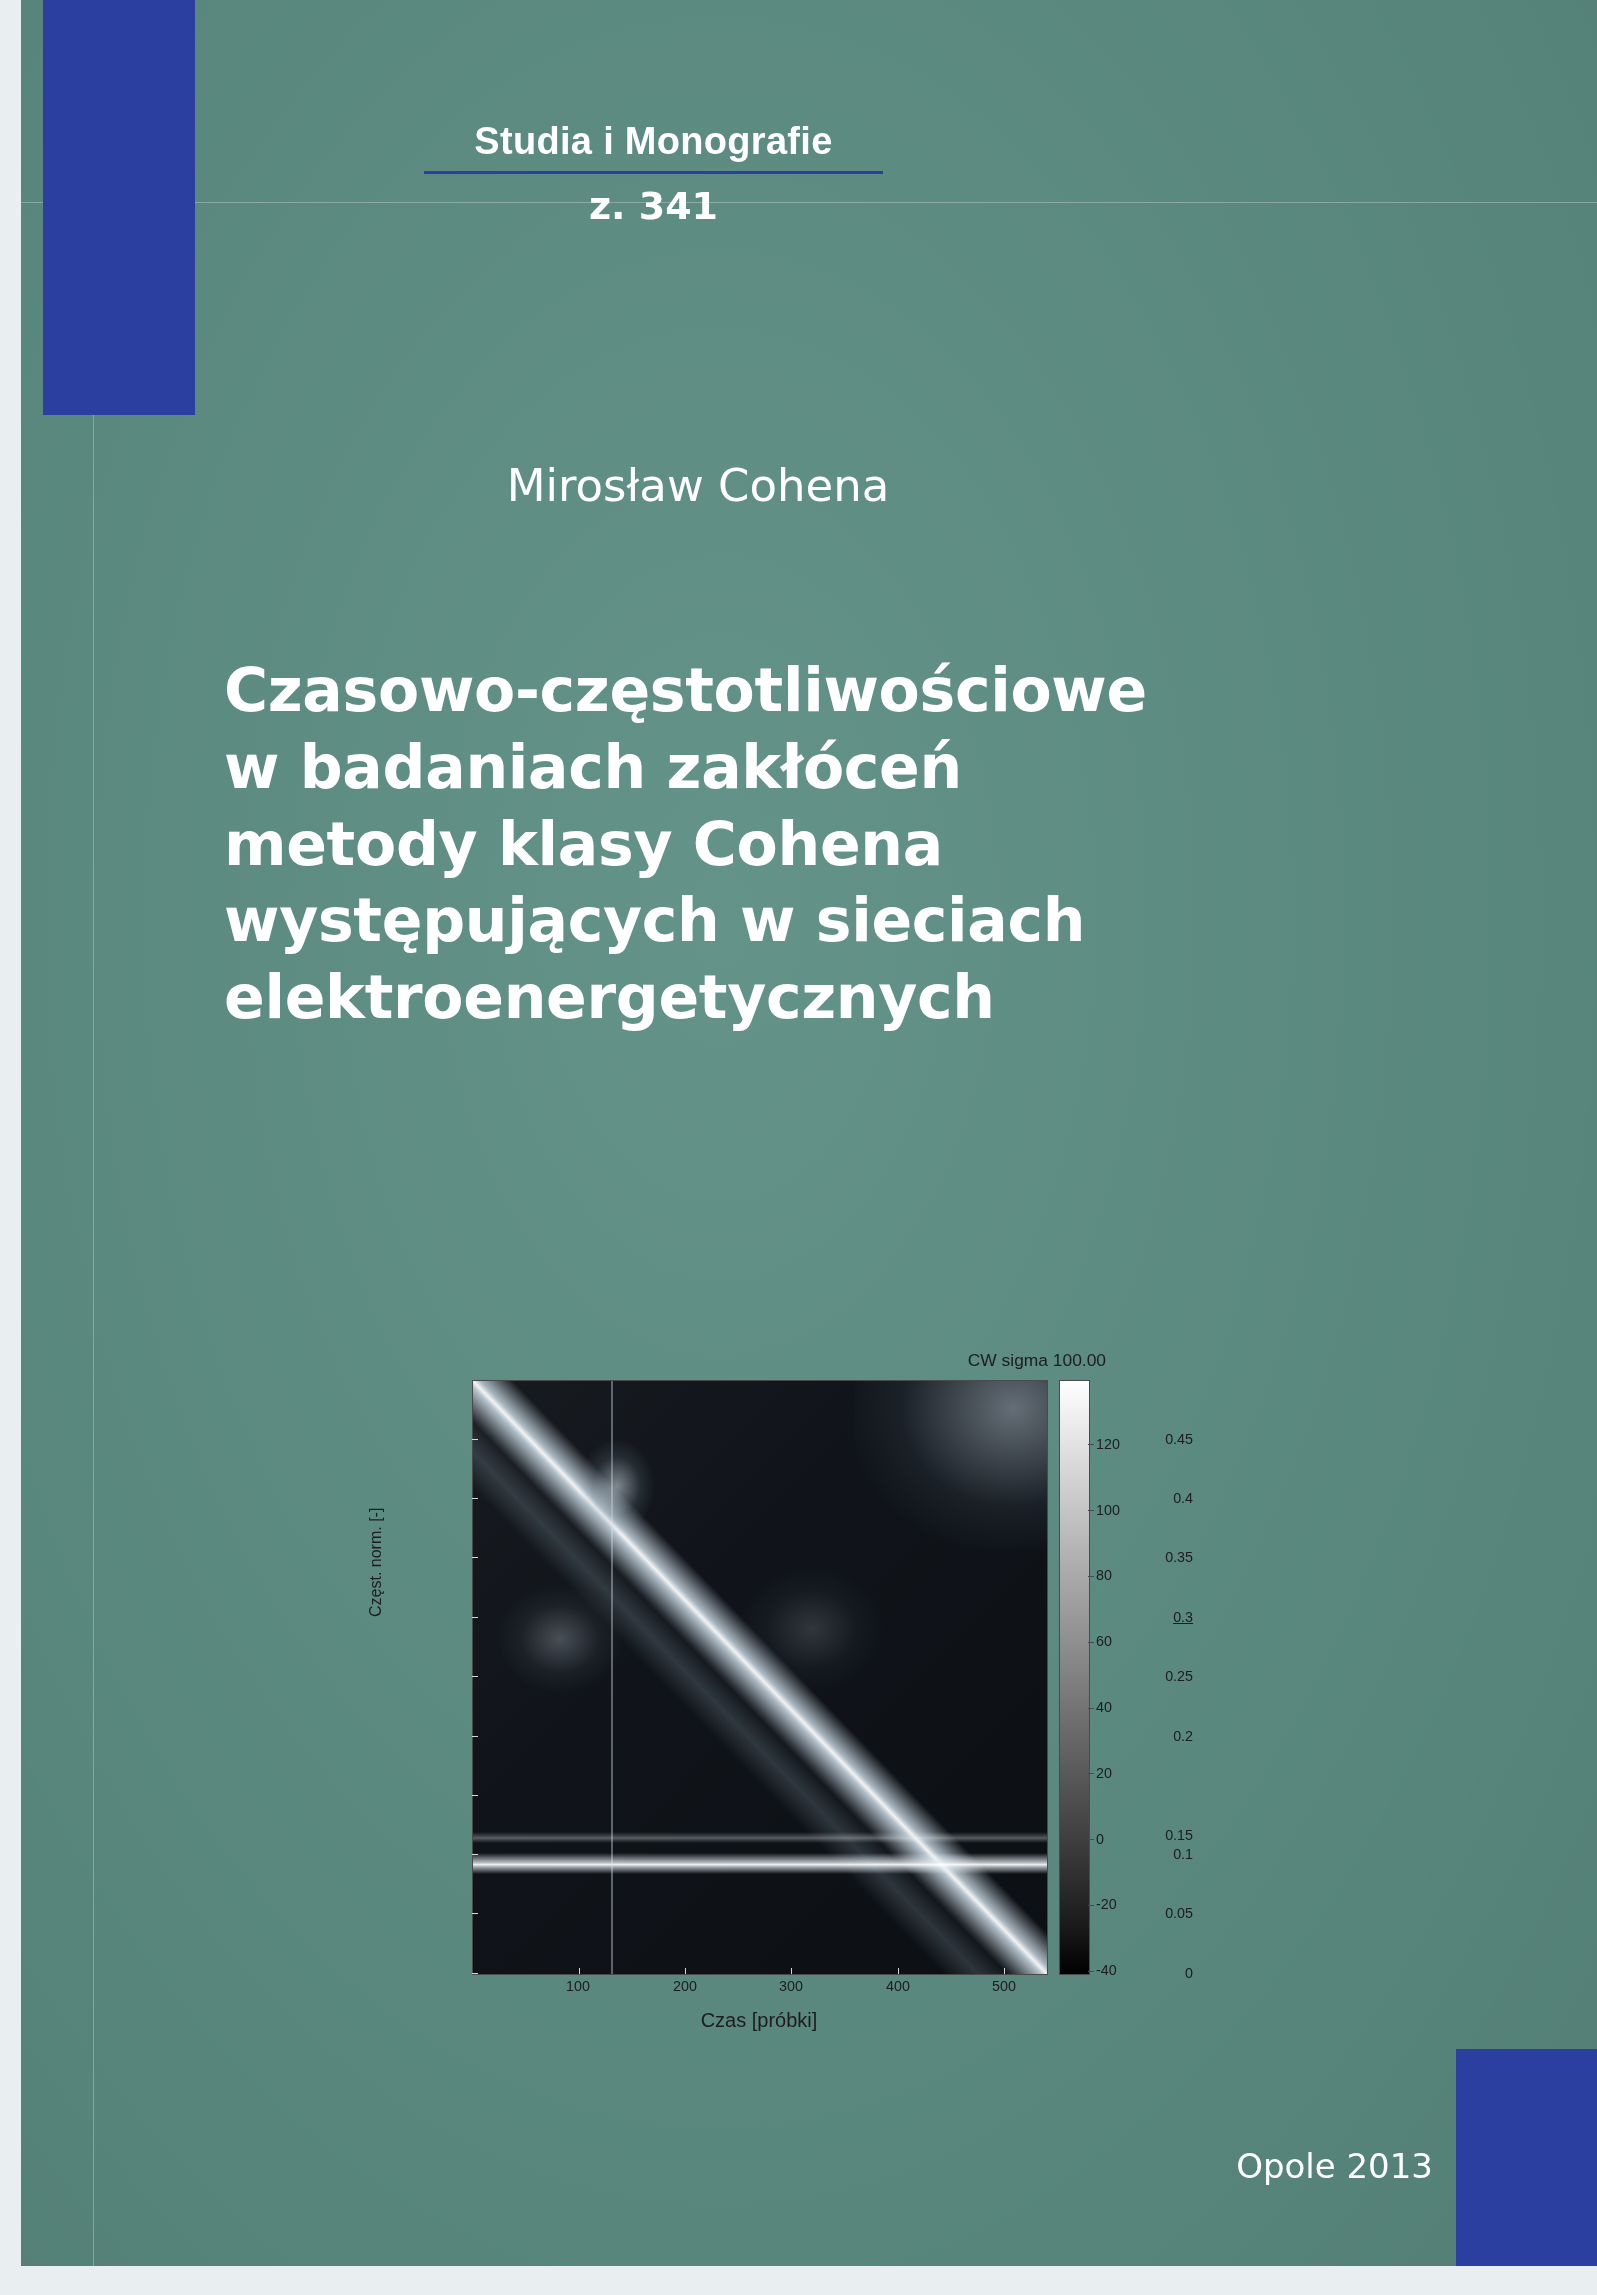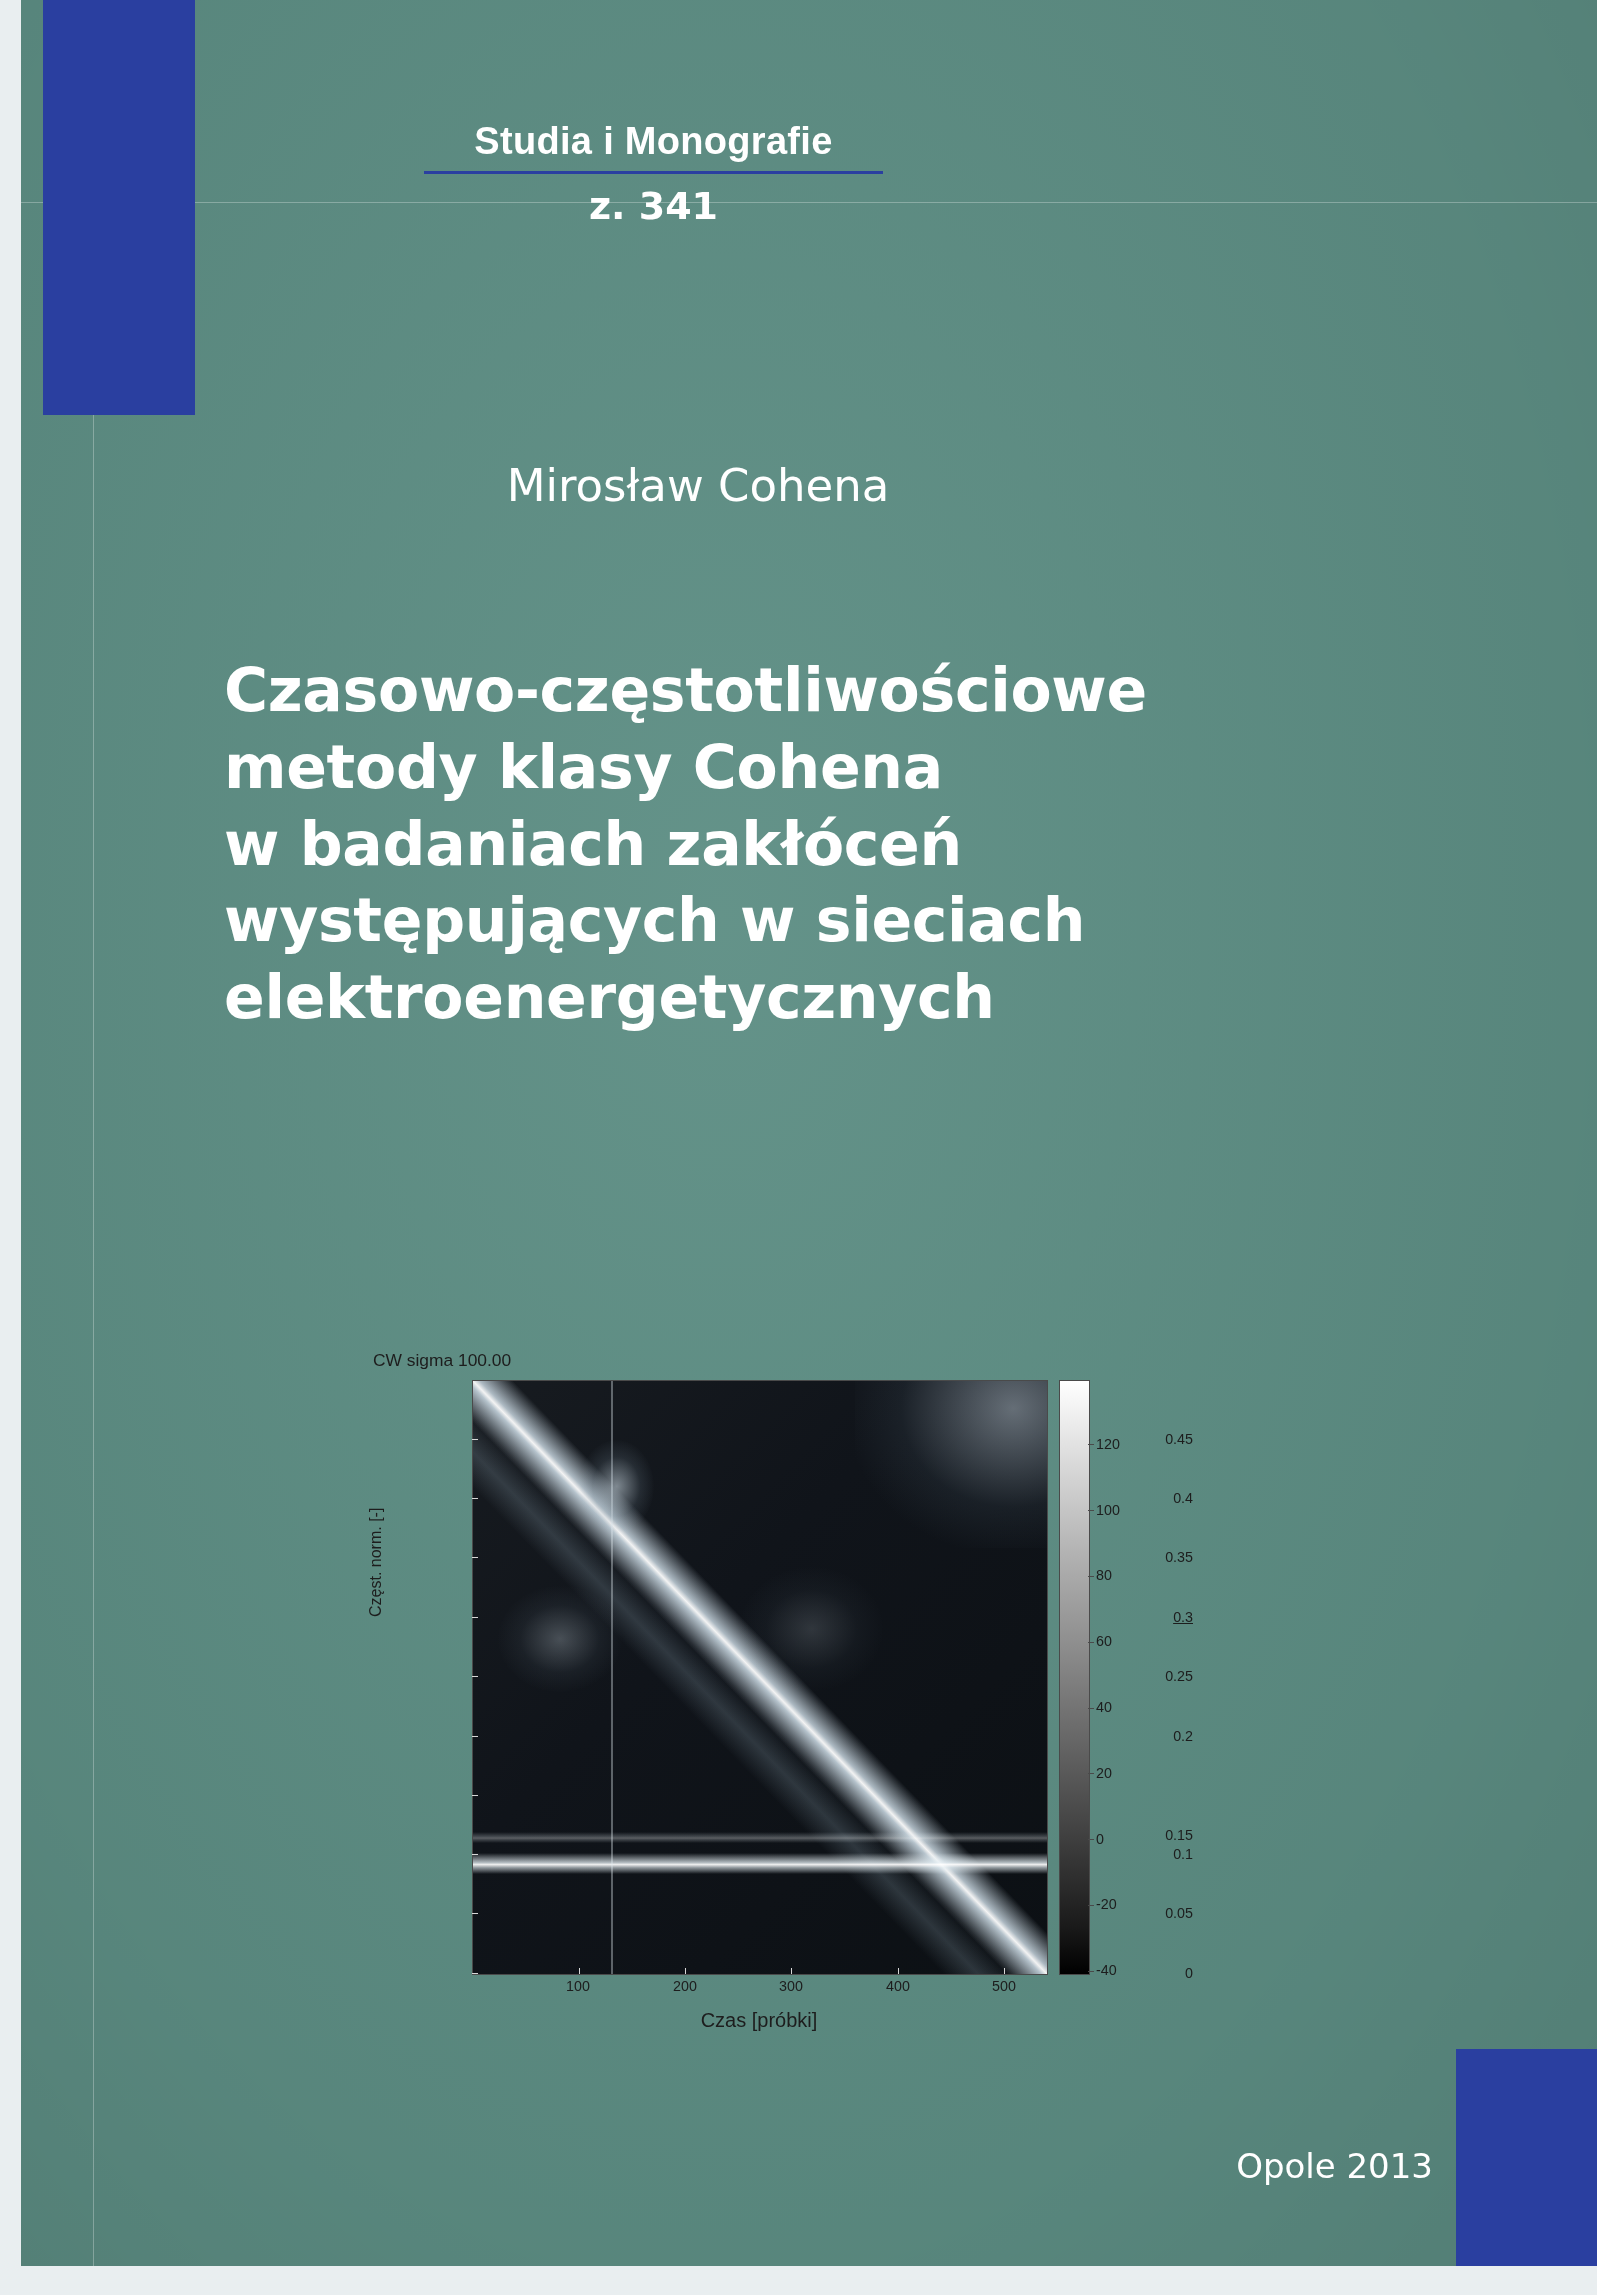--- a/index.html
+++ b/index.html
@@ -144,21 +144,21 @@
     top: 1350px;
     width: 820px;
     height: 708px;
     z-index: 7;
   }
   .fig-title {
     position: absolute;
     left: 0;
     top: 0;
     width: 733px;
-    text-align: left;
+    text-align: right;
     font-size: 17.4px;
     color: #1d1d1d;
     font-family: "Liberation Sans", sans-serif;
   }
   .plot-box {
     position: absolute;
     left: 99px;
     top: 30px;
     width: 574px;
     height: 593px;
@@ -285,22 +285,22 @@
   <div class="series">
     <div class="series-title">Studia i Monografie</div>
     <div class="series-rule"></div>
     <div class="series-num">z. 341</div>
   </div>
 
   <div class="author">Mirosław Cohena</div>
 
   <div class="title">
     <div class="title-line">Czasowo-częstotliwościowe</div>
+    <div class="title-line">w badaniach zakłóceń</div>
     <div class="title-line">metody klasy Cohena</div>
-    <div class="title-line">w badaniach zakłóceń</div>
     <div class="title-line">występujących w sieciach</div>
     <div class="title-line">elektroenergetycznych</div>
   </div>
 
   <div class="figure">
     <div class="fig-title">CW sigma 100.00</div>
 
     <div class="plot-box">
       <div class="spec"></div>
       <div class="corner-glow"></div>

